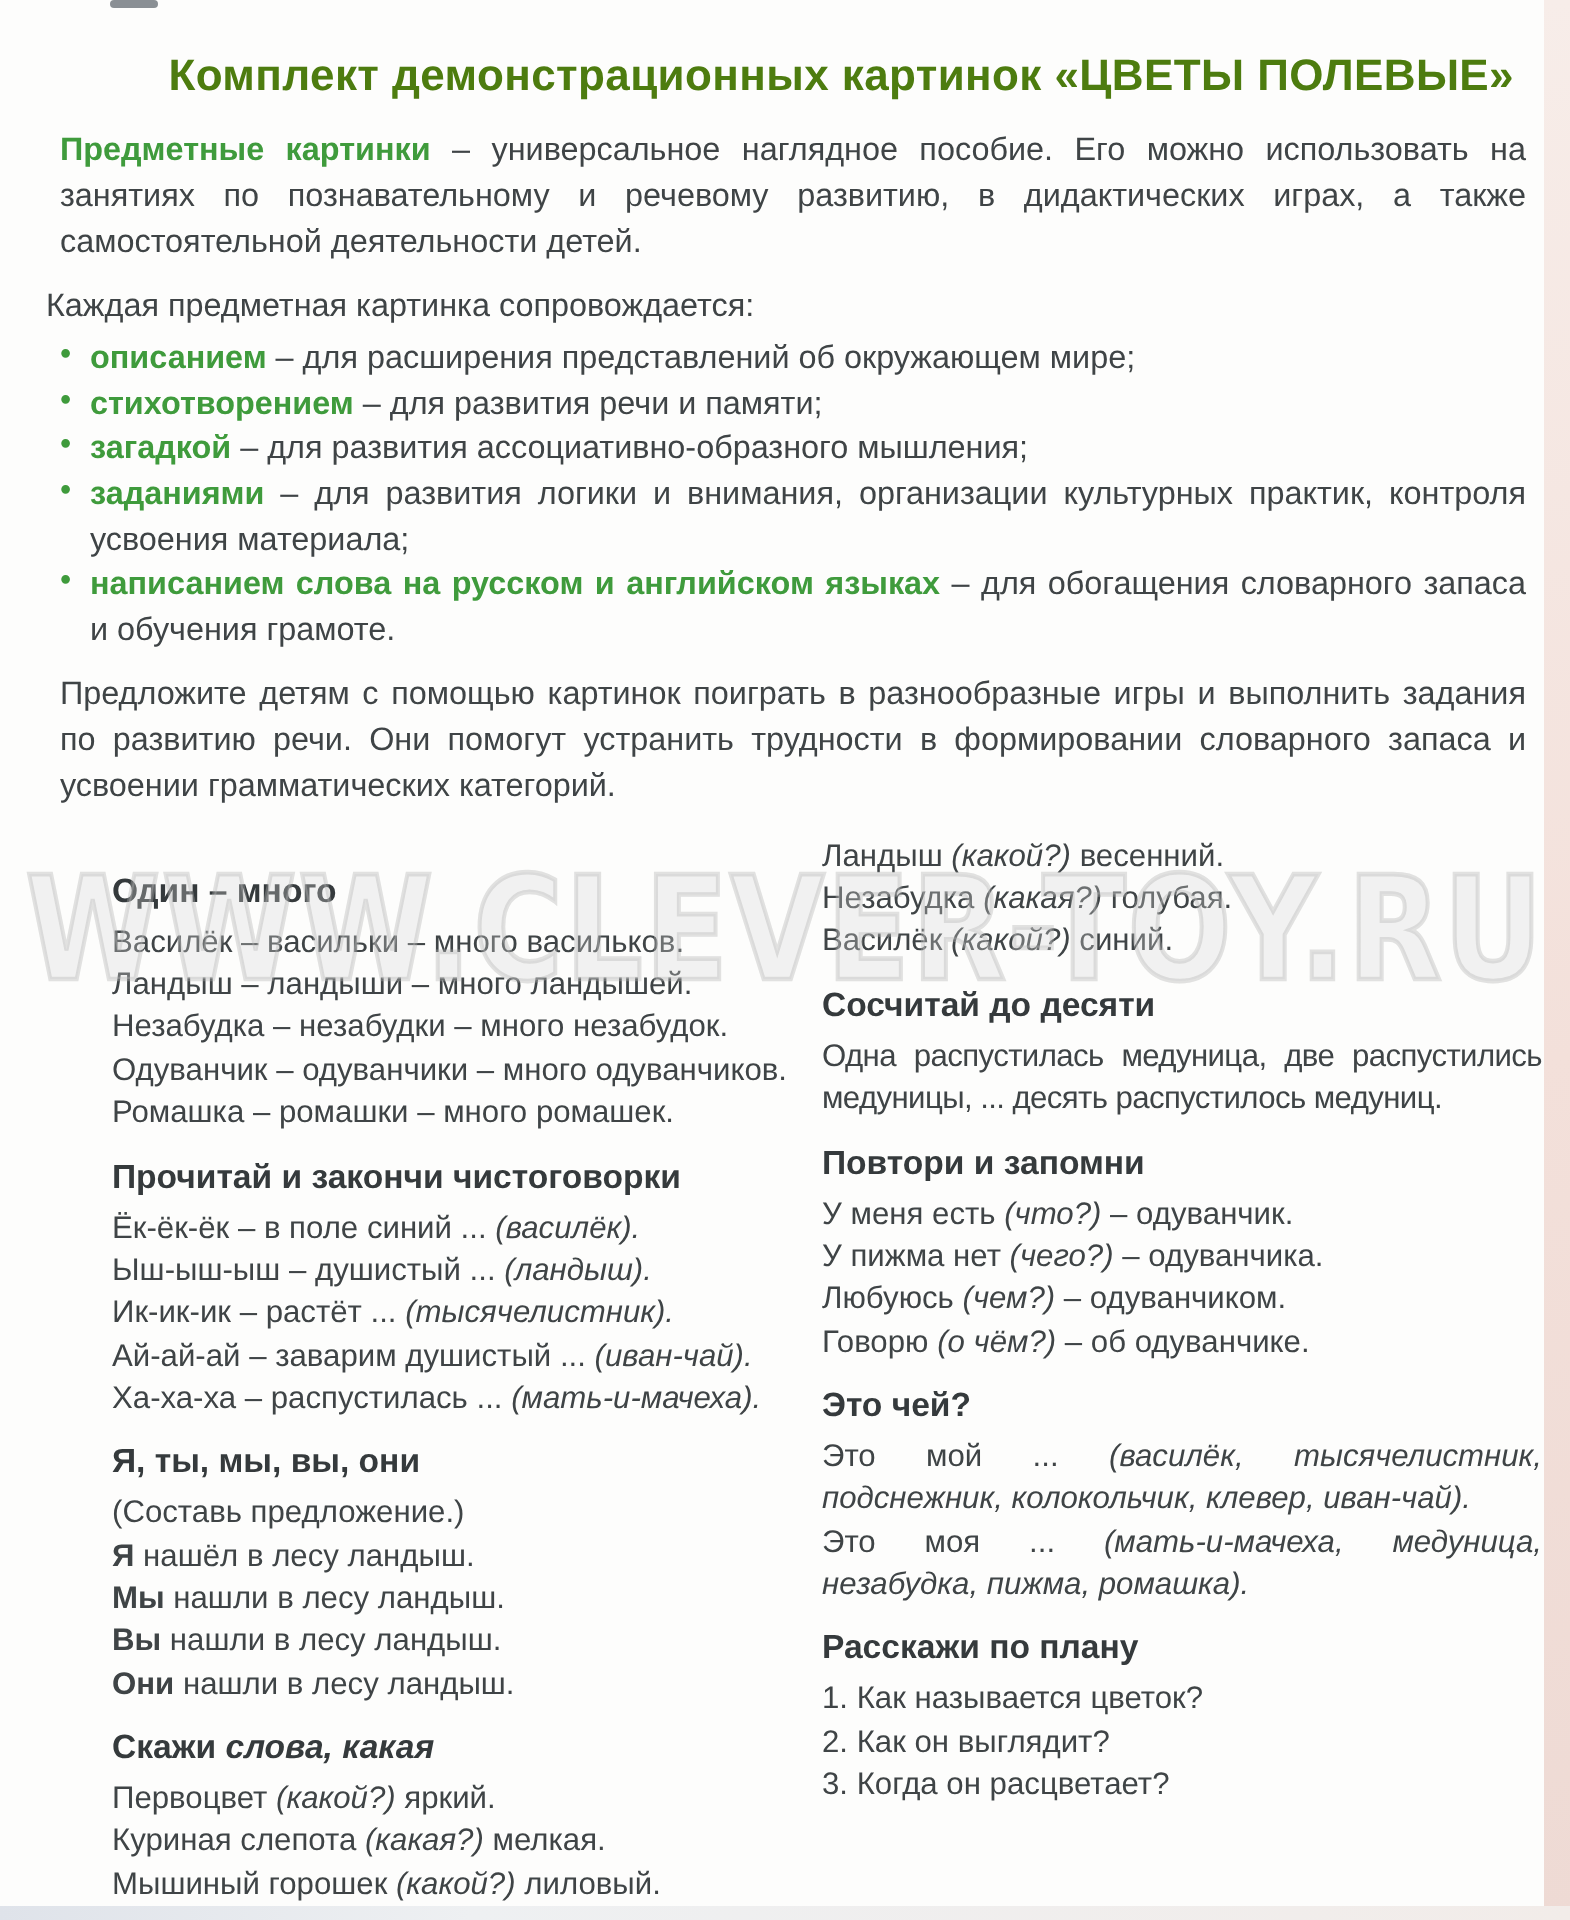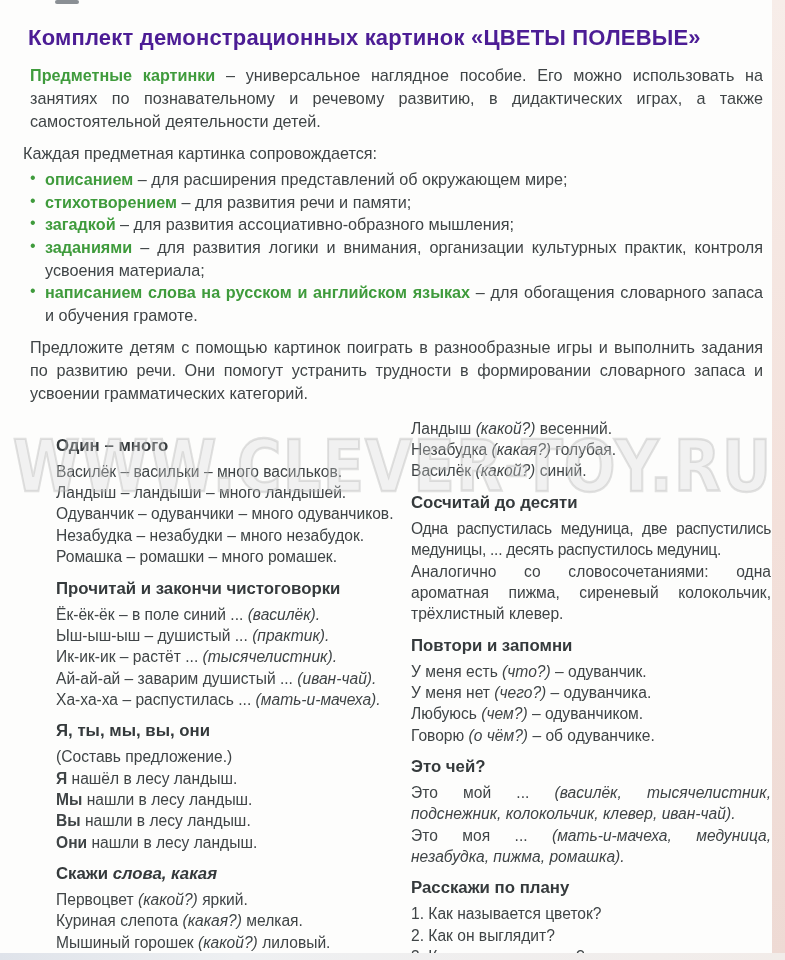--- a/index.html
+++ b/index.html
@@ -14,22 +14,22 @@
   .edge-bottom { position:absolute; left:0; bottom:0; width:100%; height:7px;
     background:linear-gradient(90deg,#dfe3ea,#eef0f2 30%,#f2ece9); }
   .watermark {
     position:absolute; top:430px; left:0; width:100%; text-align:center;
     font-family:"DejaVu Sans", sans-serif; font-size:61px; font-weight:bold;
     letter-spacing:1px; white-space:nowrap; pointer-events:none;
     color:rgba(215,215,215,0.30); -webkit-text-stroke:2px rgba(178,178,178,0.38);
     transform:scaleY(1.18);
   }
   .title {
-    margin:25px 28px 13px; text-align:left;
-    font-size:22px; font-weight:700; letter-spacing:0.2px; color:#4c1d95;
+    margin:25px 28px 13px; text-align:right;
+    font-size:22px; font-weight:700; letter-spacing:0.2px; color:#4d7c0f;
   }
   .para { font-size:16.2px; line-height:1.42; text-align:justify; margin:0 22px 9px 30px; }
   .para.nojust { text-align:left; margin-bottom:3px;margin-left:23px; }
   .green { color:#3f9b3c;margin-top:37px; }
   .bullets { list-style:none; margin:0 22px 9px 30px; padding:0; }
   .bullets li { position:relative; padding-left:15px; font-size:16.2px; line-height:1.4; text-align:justify; }
   .bullet-dot { position:absolute; left:0; top:-1px; color:#3f9b3c; font-size:16px; }
   .columns { display:flex; gap:10px; margin:13px 14px 0 56px; }
   .col-left  { flex:0 0 345px; }
   .col-right { flex:1 1 auto; }
@@ -64,27 +64,27 @@
   </ul>
 
   <p class="para">Предложите детям с помощью картинок поиграть в разнообразные игры и выполнить задания по развитию речи. Они помогут устранить трудности в формировании словарного запаса и усвоении грамматических категорий.</p>
 
   <div class="columns">
 
     <div class="col-left">
       <h2>Один – много</h2>
       <div class="line">Василёк – васильки – много васильков.</div>
       <div class="line">Ландыш – ландыши – много ландышей.</div>
+      <div class="line">Незабудка – незабудки – много незабудок.</div>
       <div class="line">Одуванчик – одуванчики – много одуванчиков.</div>
-      <div class="line">Незабудка – незабудки – много незабудок.</div>
       <div class="line">Ромашка – ромашки – много ромашек.</div>
 
       <h2>Прочитай и закончи чистоговорки</h2>
       <div class="line"><span>Ёк-ёк-ёк – в поле синий ... </span><i>(василёк).</i></div>
-      <div class="line"><span>Ыш-ыш-ыш – душистый ... </span><i>(практик).</i></div>
+      <div class="line"><span>Ыш-ыш-ыш – душистый ... </span><i>(ландыш).</i></div>
       <div class="line"><span>Ик-ик-ик – растёт ... </span><i>(тысячелистник).</i></div>
       <div class="line"><span>Ай-ай-ай – заварим душистый ... </span><i>(иван-чай).</i></div>
       <div class="line"><span>Ха-ха-ха – распустилась ... </span><i>(мать-и-мачеха).</i></div>
 
       <h2>Я, ты, мы, вы, они</h2>
       <div class="line">(Составь предложение.)</div>
       <div class="line"><b>Я</b><span> нашёл в лесу ландыш.</span></div>
       <div class="line"><b>Мы</b><span> нашли в лесу ландыш.</span></div>
       <div class="line"><b>Вы</b><span> нашли в лесу ландыш.</span></div>
       <div class="line"><b>Они</b><span> нашли в лесу ландыш.</span></div>
@@ -97,25 +97,24 @@
 
     </div>
 
     <div class="col-right">
       <div class="line"><span>Ландыш </span><i>(какой?)</i><span> весенний.</span></div>
       <div class="line"><span>Незабудка </span><i>(какая?)</i><span> голубая.</span></div>
       <div class="line"><span>Василёк </span><i>(какой?)</i><span> синий.</span></div>
 
       <h2>Сосчитай до десяти</h2>
       <p class="cpara tight-ls">Одна распустилась медуница, две распустились медуницы, ... десять распустилось медуниц.</p>
-      <p class="cpara">Аналогично со словосочетаниями: одна ароматная пижма, сиреневый колокольчик, трёхлистный клевер.</p>
 
       <h2>Повтори и запомни</h2>
       <div class="line"><span>У меня есть </span><i>(что?)</i><span> – одуванчик.</span></div>
-      <div class="line"><span>У меня нет </span><i>(чего?)</i><span> – одуванчика.</span></div>
+      <div class="line"><span>У пижма нет </span><i>(чего?)</i><span> – одуванчика.</span></div>
       <div class="line"><span>Любуюсь </span><i>(чем?)</i><span> – одуванчиком.</span></div>
       <div class="line"><span>Говорю </span><i>(о чём?)</i><span> – об одуванчике.</span></div>
 
       <h2>Это чей?</h2>
       <p class="cpara"><span>Это мой ... </span><i>(василёк, тысячелистник, подснежник, колокольчик, клевер, иван-чай).</i></p>
       <p class="cpara"><span>Это моя ... </span><i>(мать-и-мачеха, медуница, незабудка, пижма, ромашка).</i></p>
 
       <h2>Расскажи по плану</h2>
       <div class="line">1. Как называется цветок?</div>
       <div class="line">2. Как он выглядит?</div>

